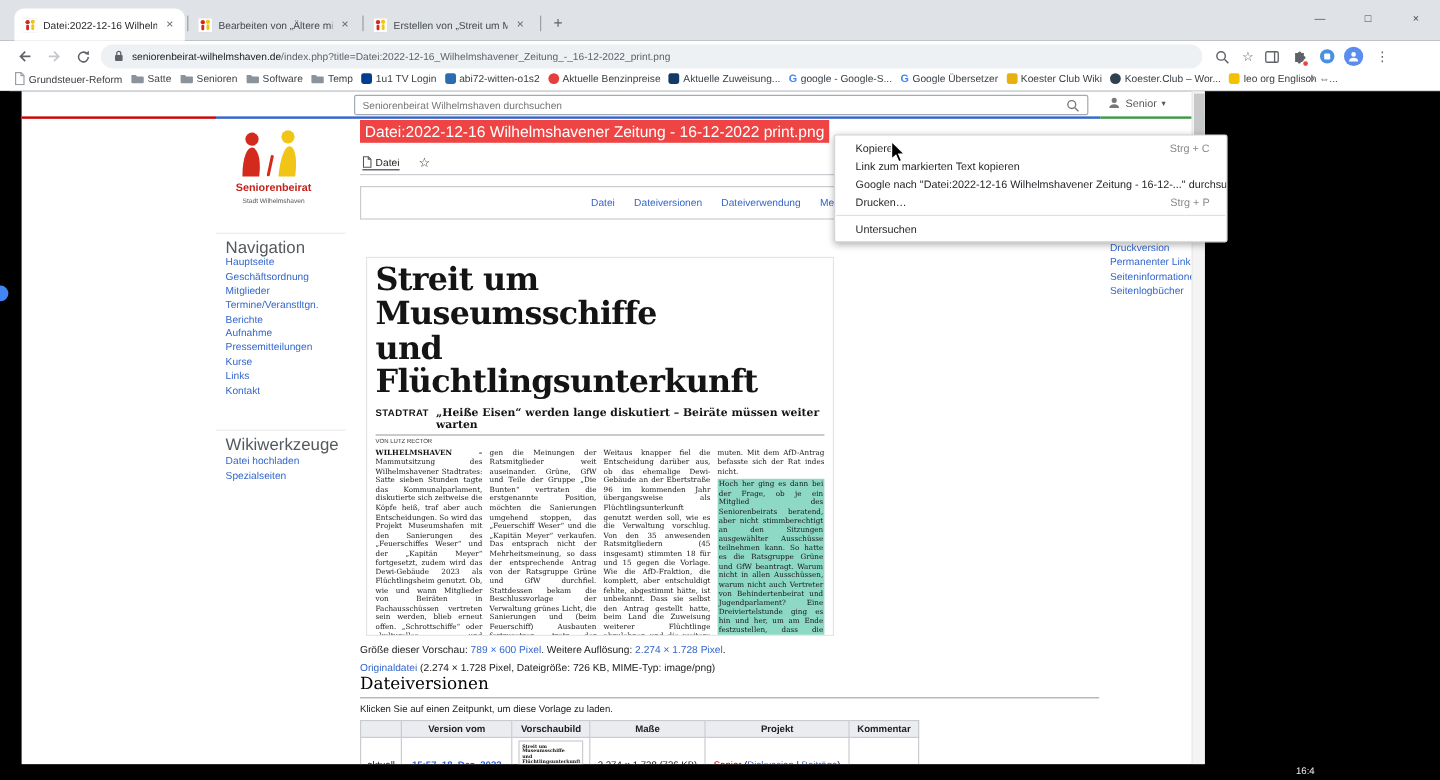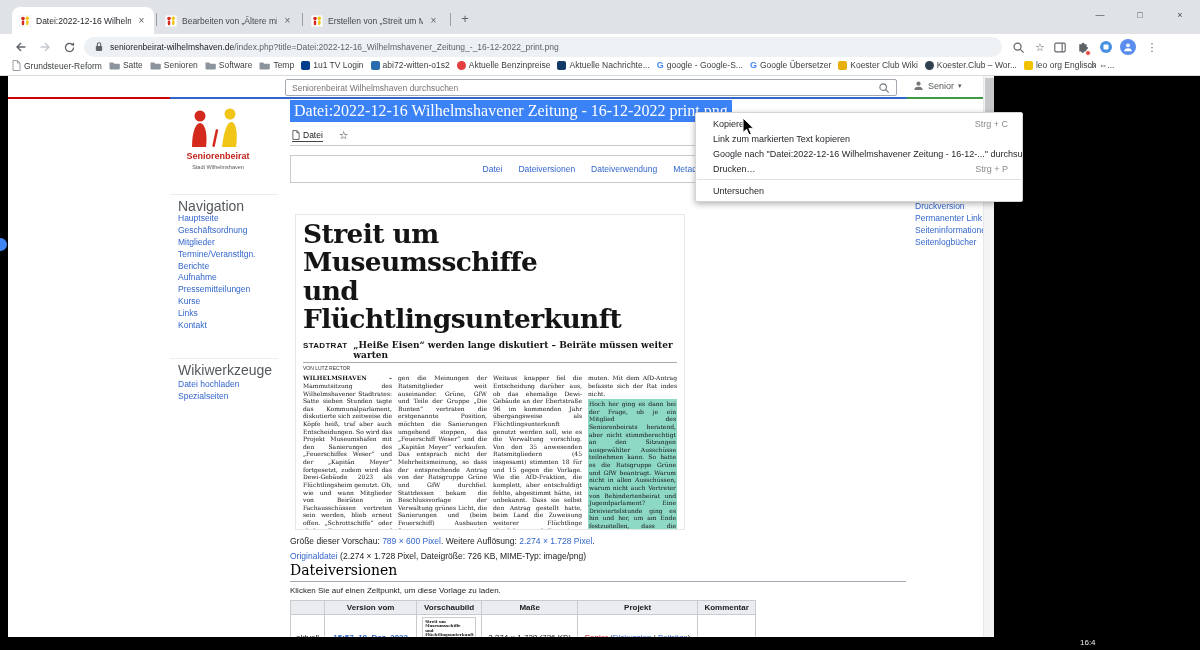--- a/index.html
+++ b/index.html
@@ -28,33 +28,33 @@
   .badge{position:absolute;right:1px;bottom:1px;width:6px;height:6px;border-radius:50%;background:#e8453c;border:1px solid #fff}
   .avatar{width:16px;height:16px;border-radius:50%;background:#5b8def;display:flex;align-items:center;justify-content:center}
   .bookmarks{position:absolute;top:60px;left:0;width:1200px;height:15px;background:#fff;display:flex;
              align-items:flex-start;padding-left:12px;gap:7px;font-size:8.5px;color:#3c4043;white-space:nowrap;overflow:hidden}
   .bm{display:flex;align-items:center;gap:3px;flex:0 0 auto}
   .bm-dot{width:9px;height:9px;border-radius:2px;display:inline-block}
   .bm-g{font-weight:bold;font-size:9px;color:#4285f4}
   .bm-overflow{position:absolute;left:1090px;top:0;font-size:10px;color:#5f6368}
   .chrome-divider{position:absolute;top:75px;left:0;width:1200px;height:1px;background:#d7d9dc}
   
-  .viewport{position:absolute;top:76px;left:8px;width:986px;height:561px;background:#fff;overflow:hidden}
+  .viewport{position:absolute;top:76px;left:18px;width:986px;height:561px;background:#fff;overflow:hidden}
   .link{color:#3366cc;cursor:pointer;text-decoration:none}
   .redlink{color:#ba0000}
   .wiki-search{position:absolute;left:277px;top:3px;width:612px;height:17px;border:1px solid #a2a9b1;
                border-radius:2px;font-size:8.5px;padding:0 22px 0 6px;color:#222;outline:none;
                font-family:"Liberation Sans",sans-serif}
   .user-menu{position:absolute;left:905px;top:4px;display:flex;align-items:center;gap:4px;font-size:9px;color:#54595d}
   .cline{position:absolute;top:21px;height:2px}
   .side-h{position:absolute;font-size:14px;color:#54595d}
   .side-link{position:absolute;font-size:8.5px;color:#3366cc;cursor:pointer}
   .hr{position:absolute;height:1px;background:#c8ccd1}
-  .page-title{position:absolute;left:282px;top:24px;font-family:Liberation Serif, serif;font-size:16px;
-              background:#3b82f6;color:#fff;padding:2px 4px;white-space:nowrap}
+  .page-title{position:absolute;left:282px;top:24px;font-family:Liberation Sans, sans-serif;font-size:13px;
+              background:#ef4444;color:#fff;padding:2px 4px;white-space:nowrap}
   .page-tabrow{position:absolute;left:284px;top:53px;display:flex;align-items:center;gap:16px;font-size:8.5px;color:#222}
   .datei-tab{display:flex;align-items:center;gap:3px;border-bottom:1.5px solid #444;padding-bottom:1px}
   .watch-star{font-size:11px;color:#333}
   .filetabs{position:absolute;left:282px;top:79px;width:616px;height:28px;border:1px solid #c8ccd1;
             display:flex;align-items:center;justify-content:center;gap:16px;font-size:8.5px}
   .note{position:absolute;left:282px;font-size:8.5px;color:#222}
   .sec-h{position:absolute;left:282px;top:486px;font-family:"DejaVu Serif",serif;font-size:14px;color:#000}
   
   .np{position:absolute;left:287px;top:138px;width:390px;height:316px;background:#fff;border:1px solid #e6e6e6;
       font-family:"DejaVu Serif",serif;color:#141414;overflow:hidden}
@@ -238,21 +238,21 @@
     <span class="bm">
       <span class="bm-dot" style="background:#2b6cb0"></span>
       <span>abi72-witten-o1s2</span>
     </span>
     <span class="bm">
       <span class="bm-dot" style="background:#e53e3e;border-radius:50%"></span>
       <span>Aktuelle Benzinpreise</span>
     </span>
     <span class="bm">
       <span class="bm-dot" style="background:#123a66"></span>
-      <span>Aktuelle Nachrichte...</span>
+      <span>Aktuelle Zuweisung...</span>
     </span>
     <span class="bm">
       <span class="bm-g">G</span>
       <span>google - Google-S...</span>
     </span>
     <span class="bm">
       <span class="bm-g">G</span>
       <span>Google Übersetzer</span>
     </span>
     <span class="bm">

